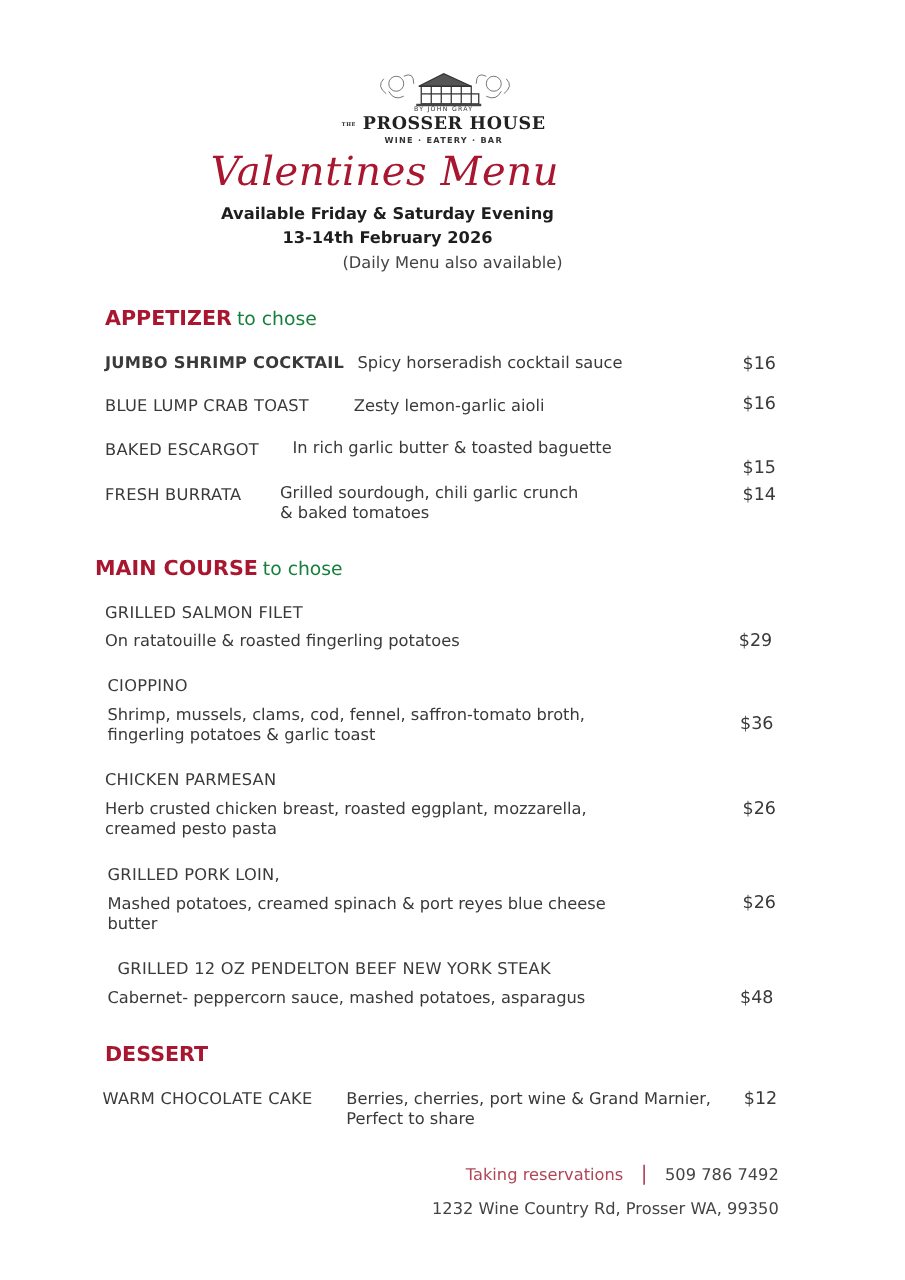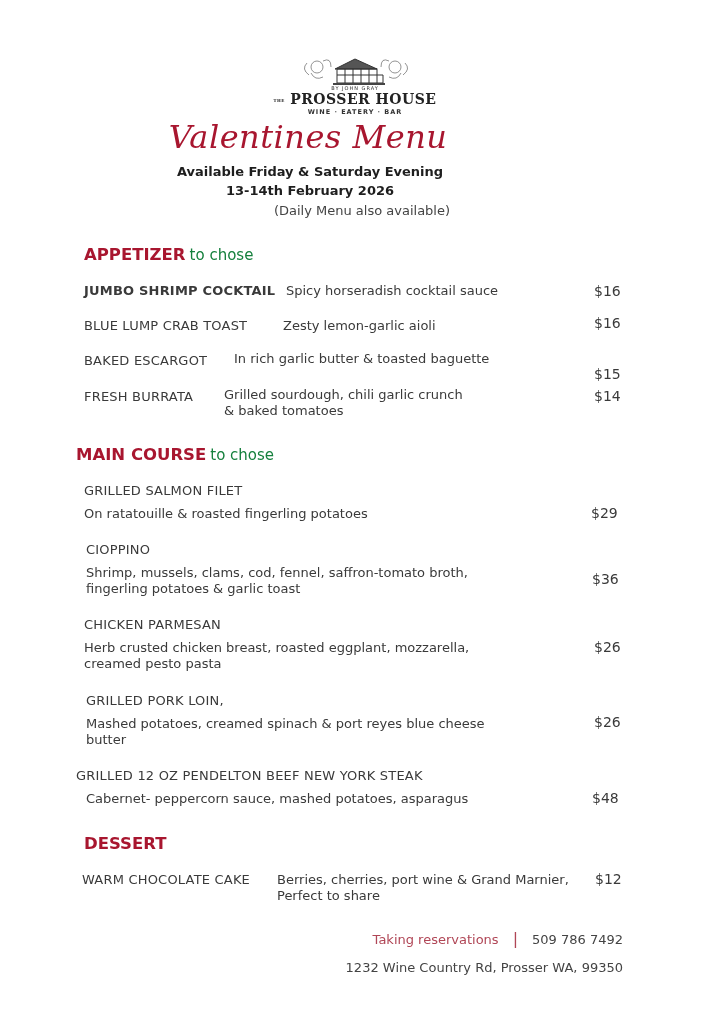--- a/index.html
+++ b/index.html
@@ -94,21 +94,21 @@
 <div class="abs iname" style="left:84px;top:617px;">CHICKEN PARMESAN</div>
 <div class="abs idesc" style="left:84px;top:640px;">Herb crusted chicken breast, roasted eggplant, mozzarella,</div>
 <div class="abs idesc" style="left:84px;top:656px;">creamed pesto pasta</div>
 <div class="abs price" style="left:594px;top:639px;">$26</div>
 
 <div class="abs iname" style="left:86px;top:693px;">GRILLED PORK LOIN,</div>
 <div class="abs idesc" style="left:86px;top:716px;">Mashed potatoes, creamed spinach &amp; port reyes blue cheese</div>
 <div class="abs idesc" style="left:86px;top:732px;">butter</div>
 <div class="abs price" style="left:594px;top:714px;">$26</div>
 
-<div class="abs iname" style="left:76px;top:768px;text-align:center;">GRILLED 12 OZ PENDELTON BEEF NEW YORK STEAK</div>
+<div class="abs iname" style="left:94px;top:768px;text-align:center;">GRILLED 12 OZ PENDELTON BEEF NEW YORK STEAK</div>
 <div class="abs idesc" style="left:86px;top:791px;">Cabernet- peppercorn sauce, mashed potatoes, asparagus</div>
 <div class="abs price" style="left:592px;top:790px;">$48</div>
 
 <div class="abs section" style="left:84px;top:834px;">DESSERT</div>
 
 <div class="abs iname" style="left:82px;top:872px;">WARM CHOCOLATE CAKE</div>
 <div class="abs idesc" style="left:277px;top:872px;">Berries, cherries, port wine &amp; Grand Marnier,</div>
 <div class="abs idesc" style="left:277px;top:888px;">Perfect to share</div>
 <div class="abs price" style="left:595px;top:871px;">$12</div>
 

